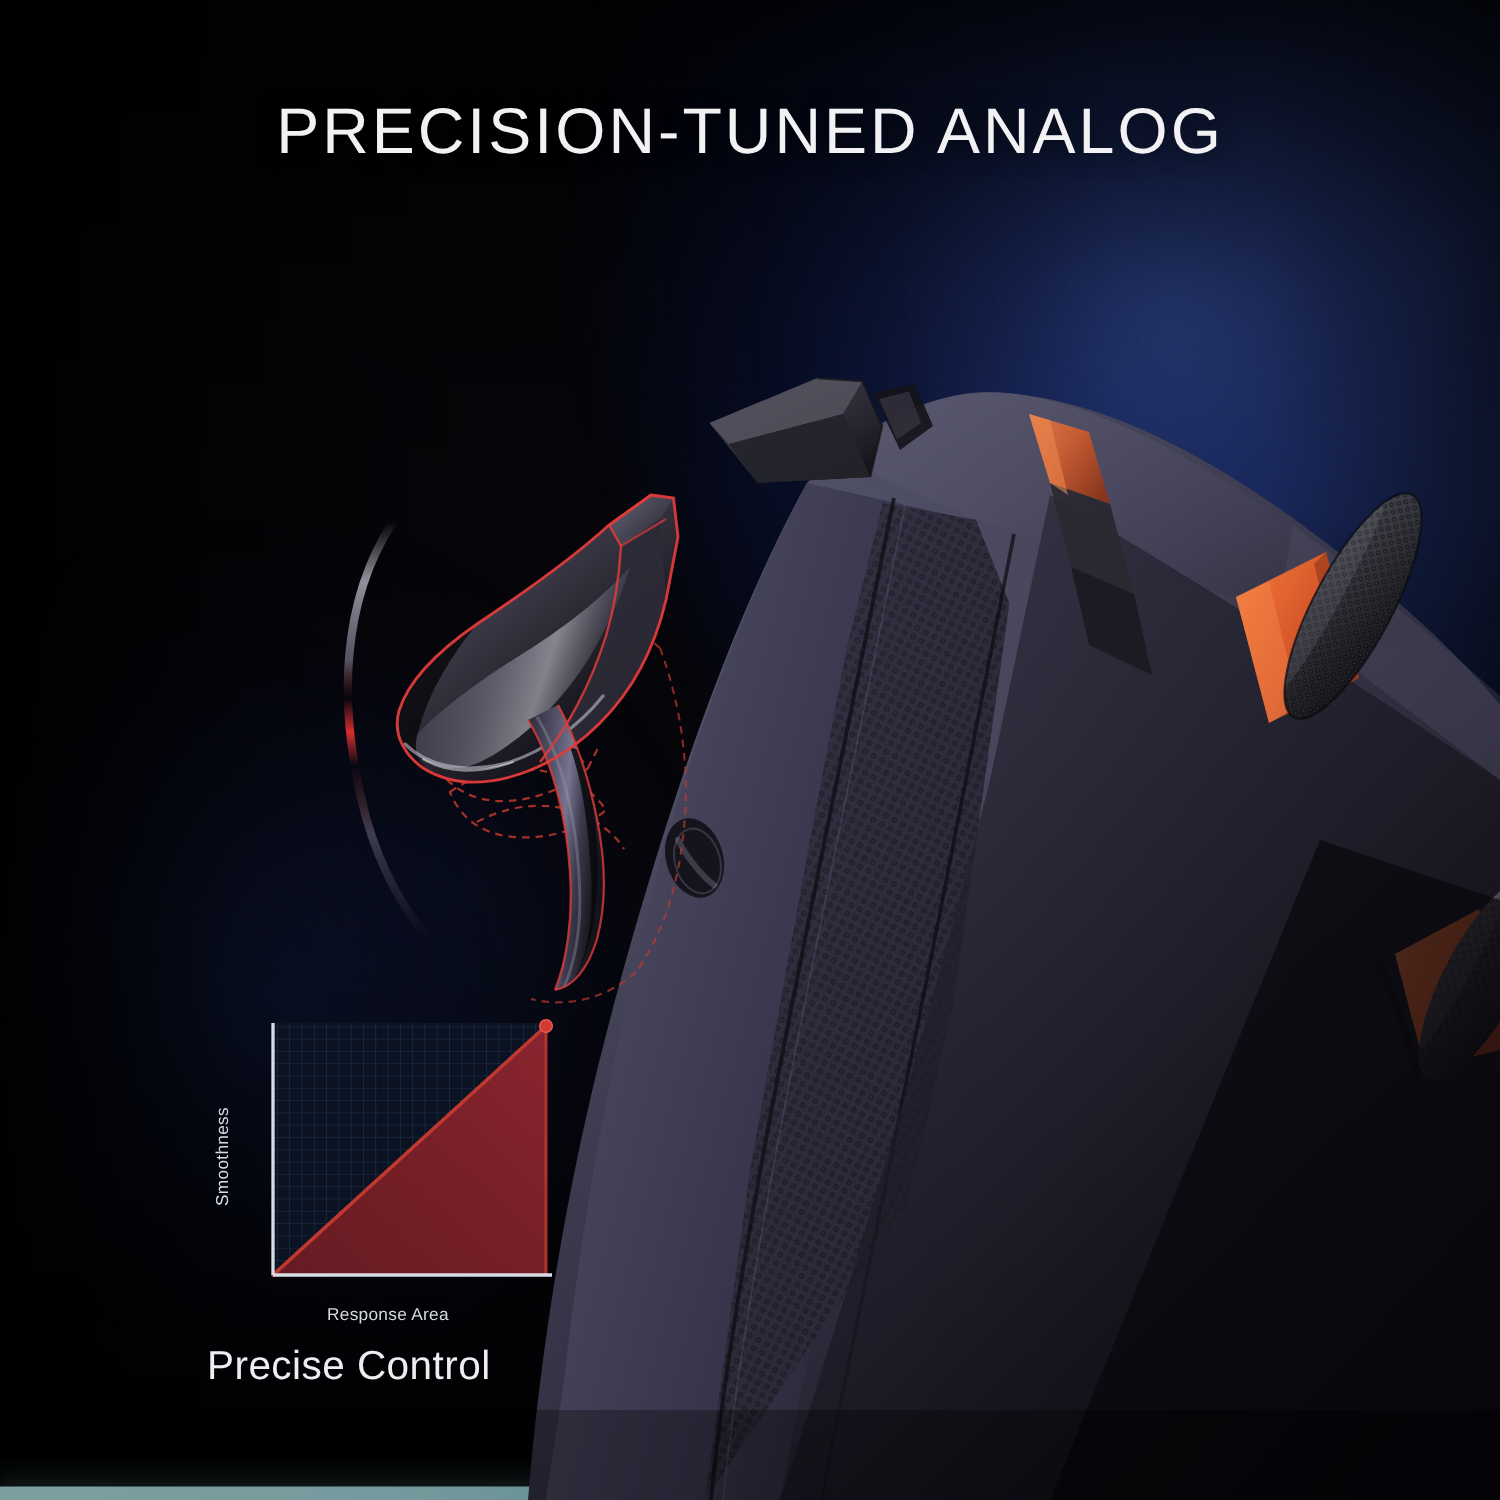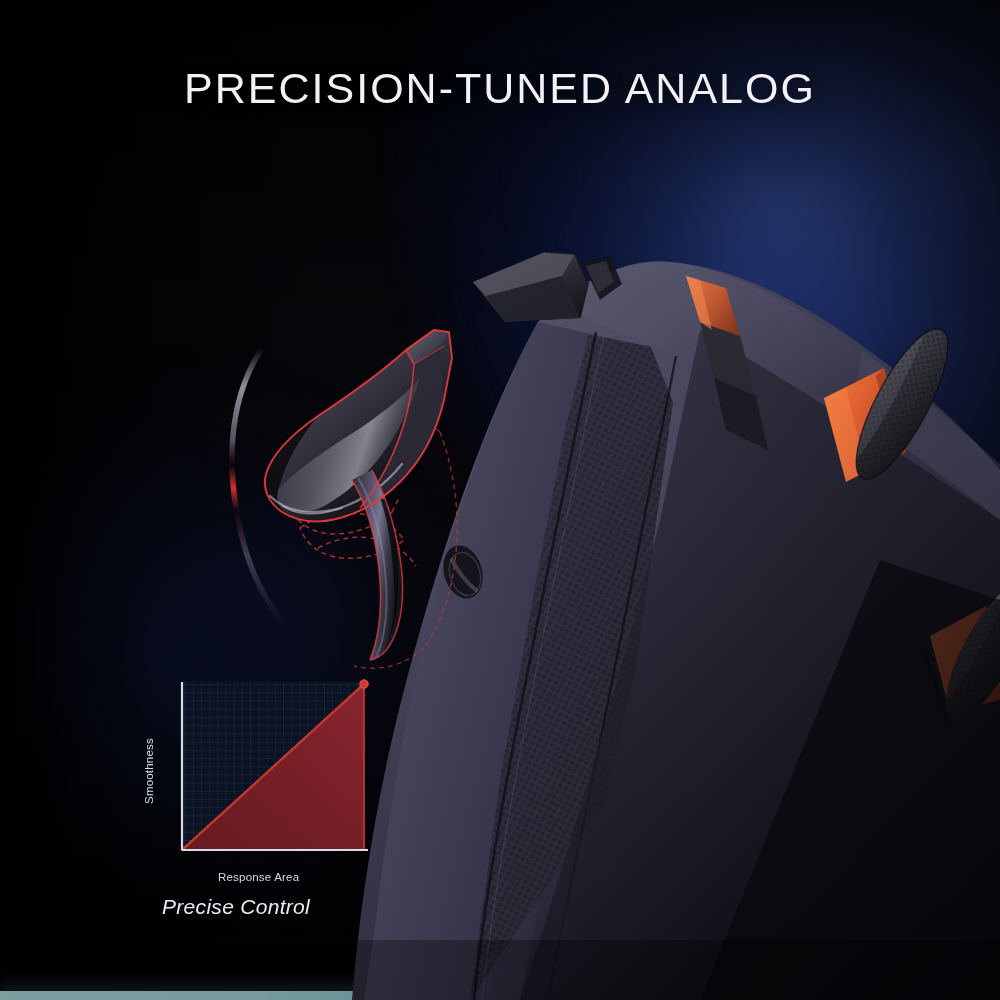--- a/index.html
+++ b/index.html
@@ -134,27 +134,25 @@
   .plot svg{ display:block; }
   .x-axis-label{
     margin-left:40px;
     margin-top:5px;
     color:#d5d9e1;
     font-size:11.5px;
     letter-spacing:.2px;
     padding-left:40px;
   }
   .chart-caption{
-    margin-left:24px;
     margin-top:12px;
     color:#eceef2;
-    font-size:21px;
+    font-size:27px;
     font-weight:400;
     letter-spacing:.3px;
-    font-style:italic;
   }
 </style>
 </head>
 <body>
 
 <div id="stage">
 
   <div class="bg-base"></div>
   <div class="bg-glow-blue"></div>
   <div class="bg-glow-blue2"></div>

